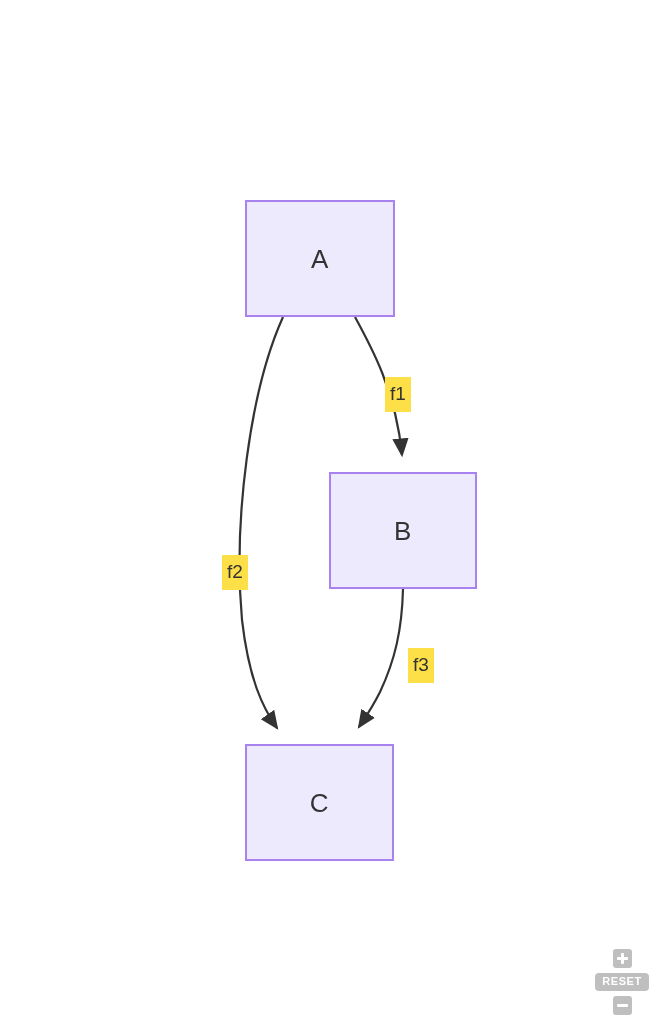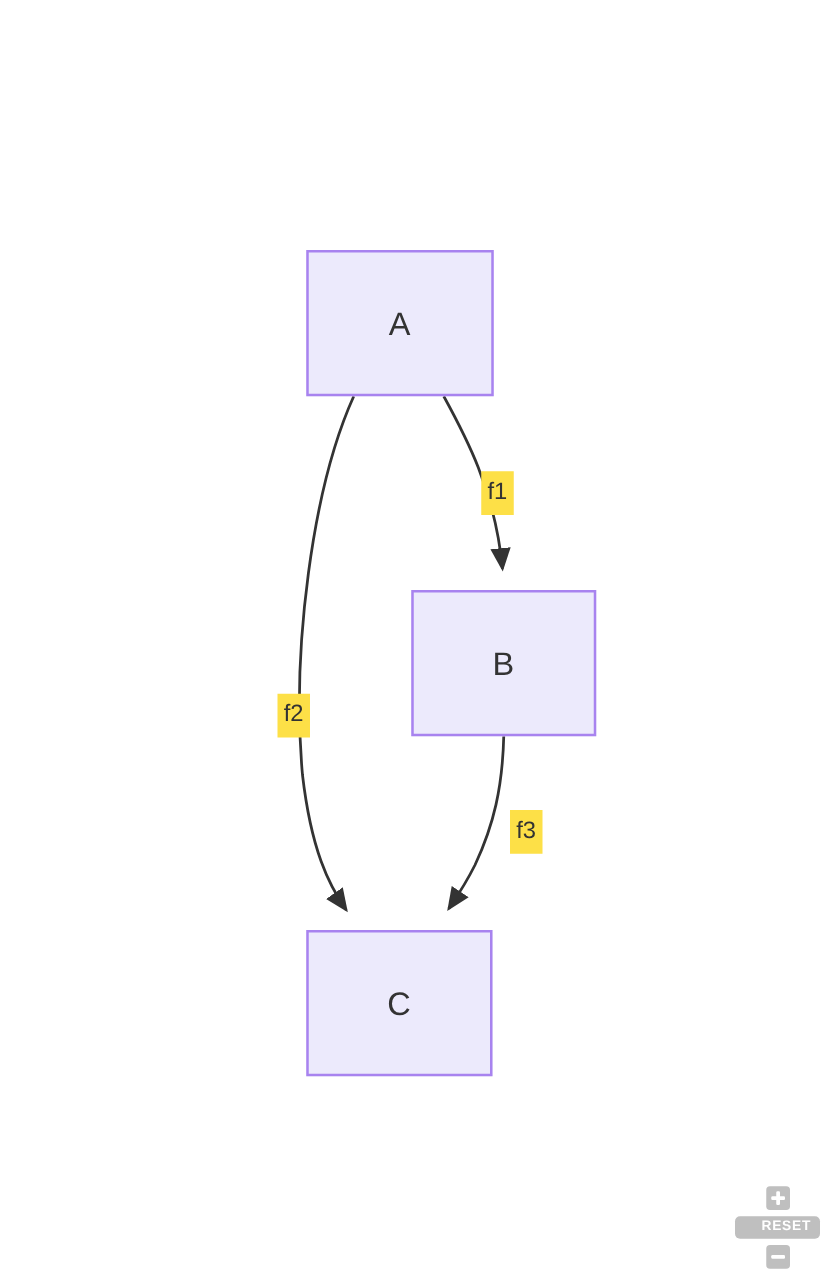--- a/index.html
+++ b/index.html
@@ -116,21 +116,21 @@
   #zoom-reset-button {
     margin: 5px 0;
     background: #BFBFBF;
     border: none;
     border-radius: 4px;
     color: #FFFFFF;
     font-family: "Liberation Sans", sans-serif;
     font-size: 11px;
     font-weight: bold;
     letter-spacing: 0.6px;
-    padding: 3px 7px 4px 21px;
+    padding: 3px 7px 4px 7px;
     cursor: pointer;
     line-height: 1;
   }
 </style>
 </head>
 <body>
 
 <div id="diagram-canvas">
 
   <svg class="flow-svg" viewBox="0 0 664 1023" aria-hidden="true">

